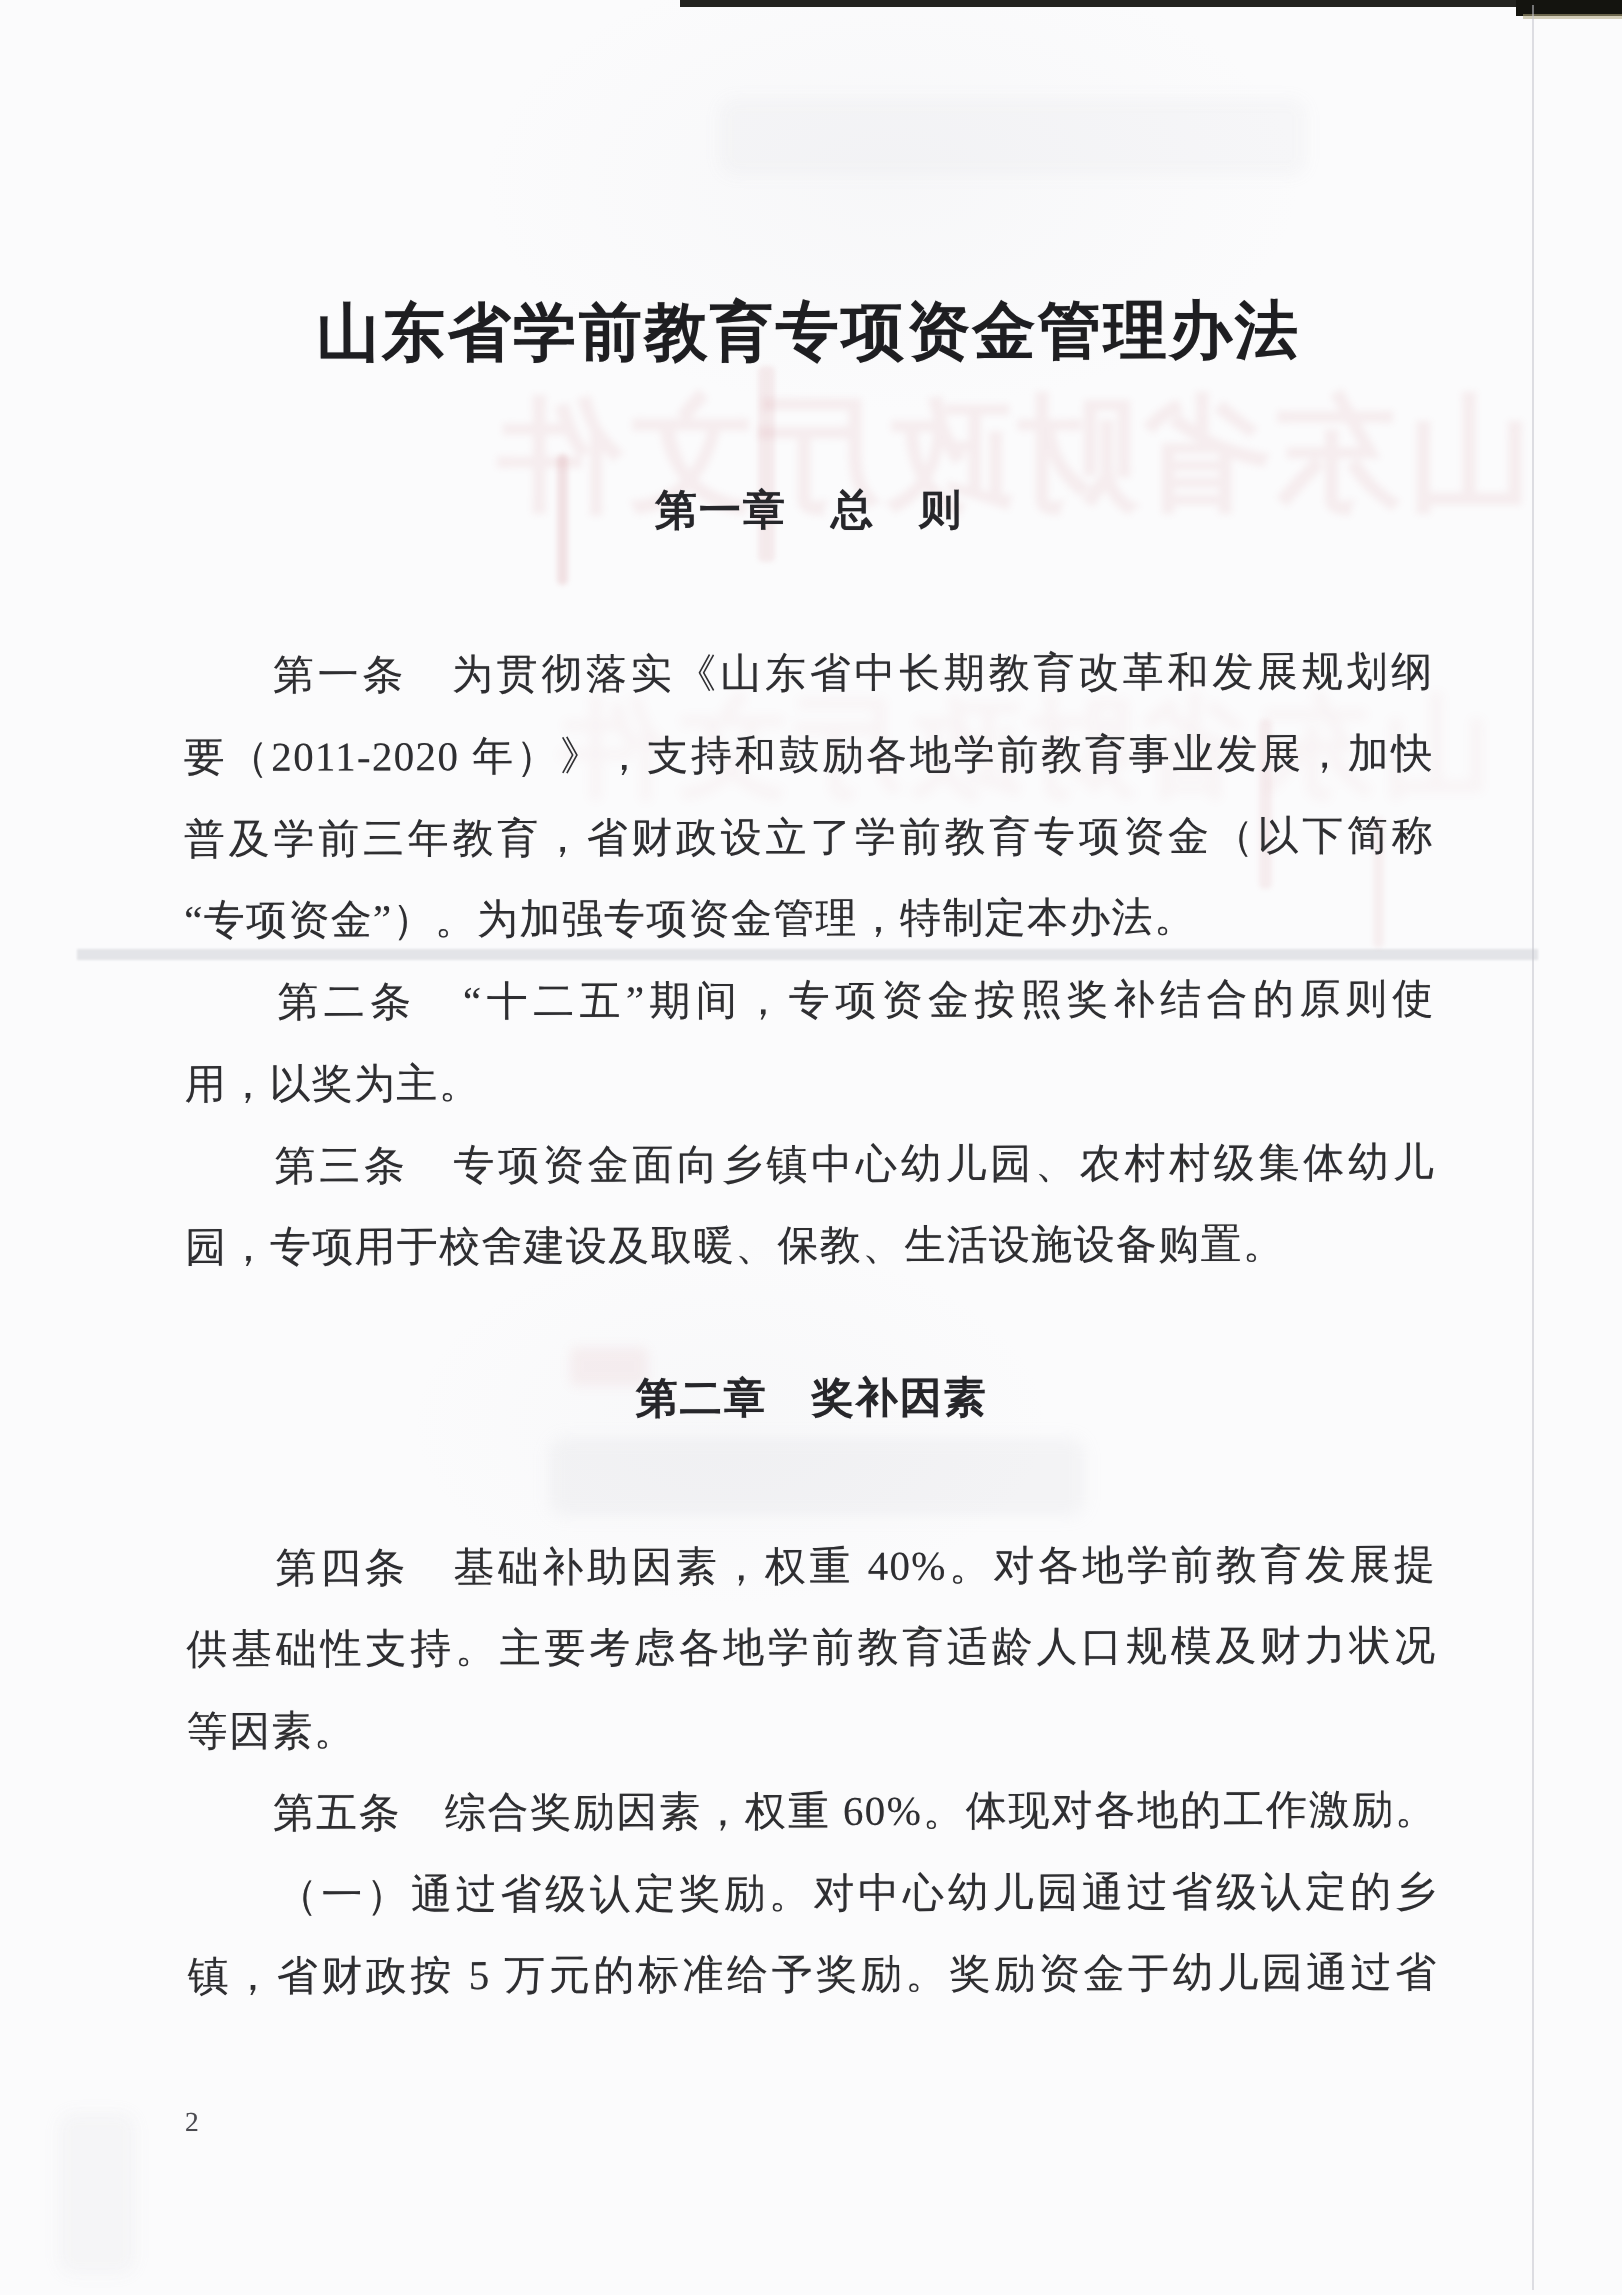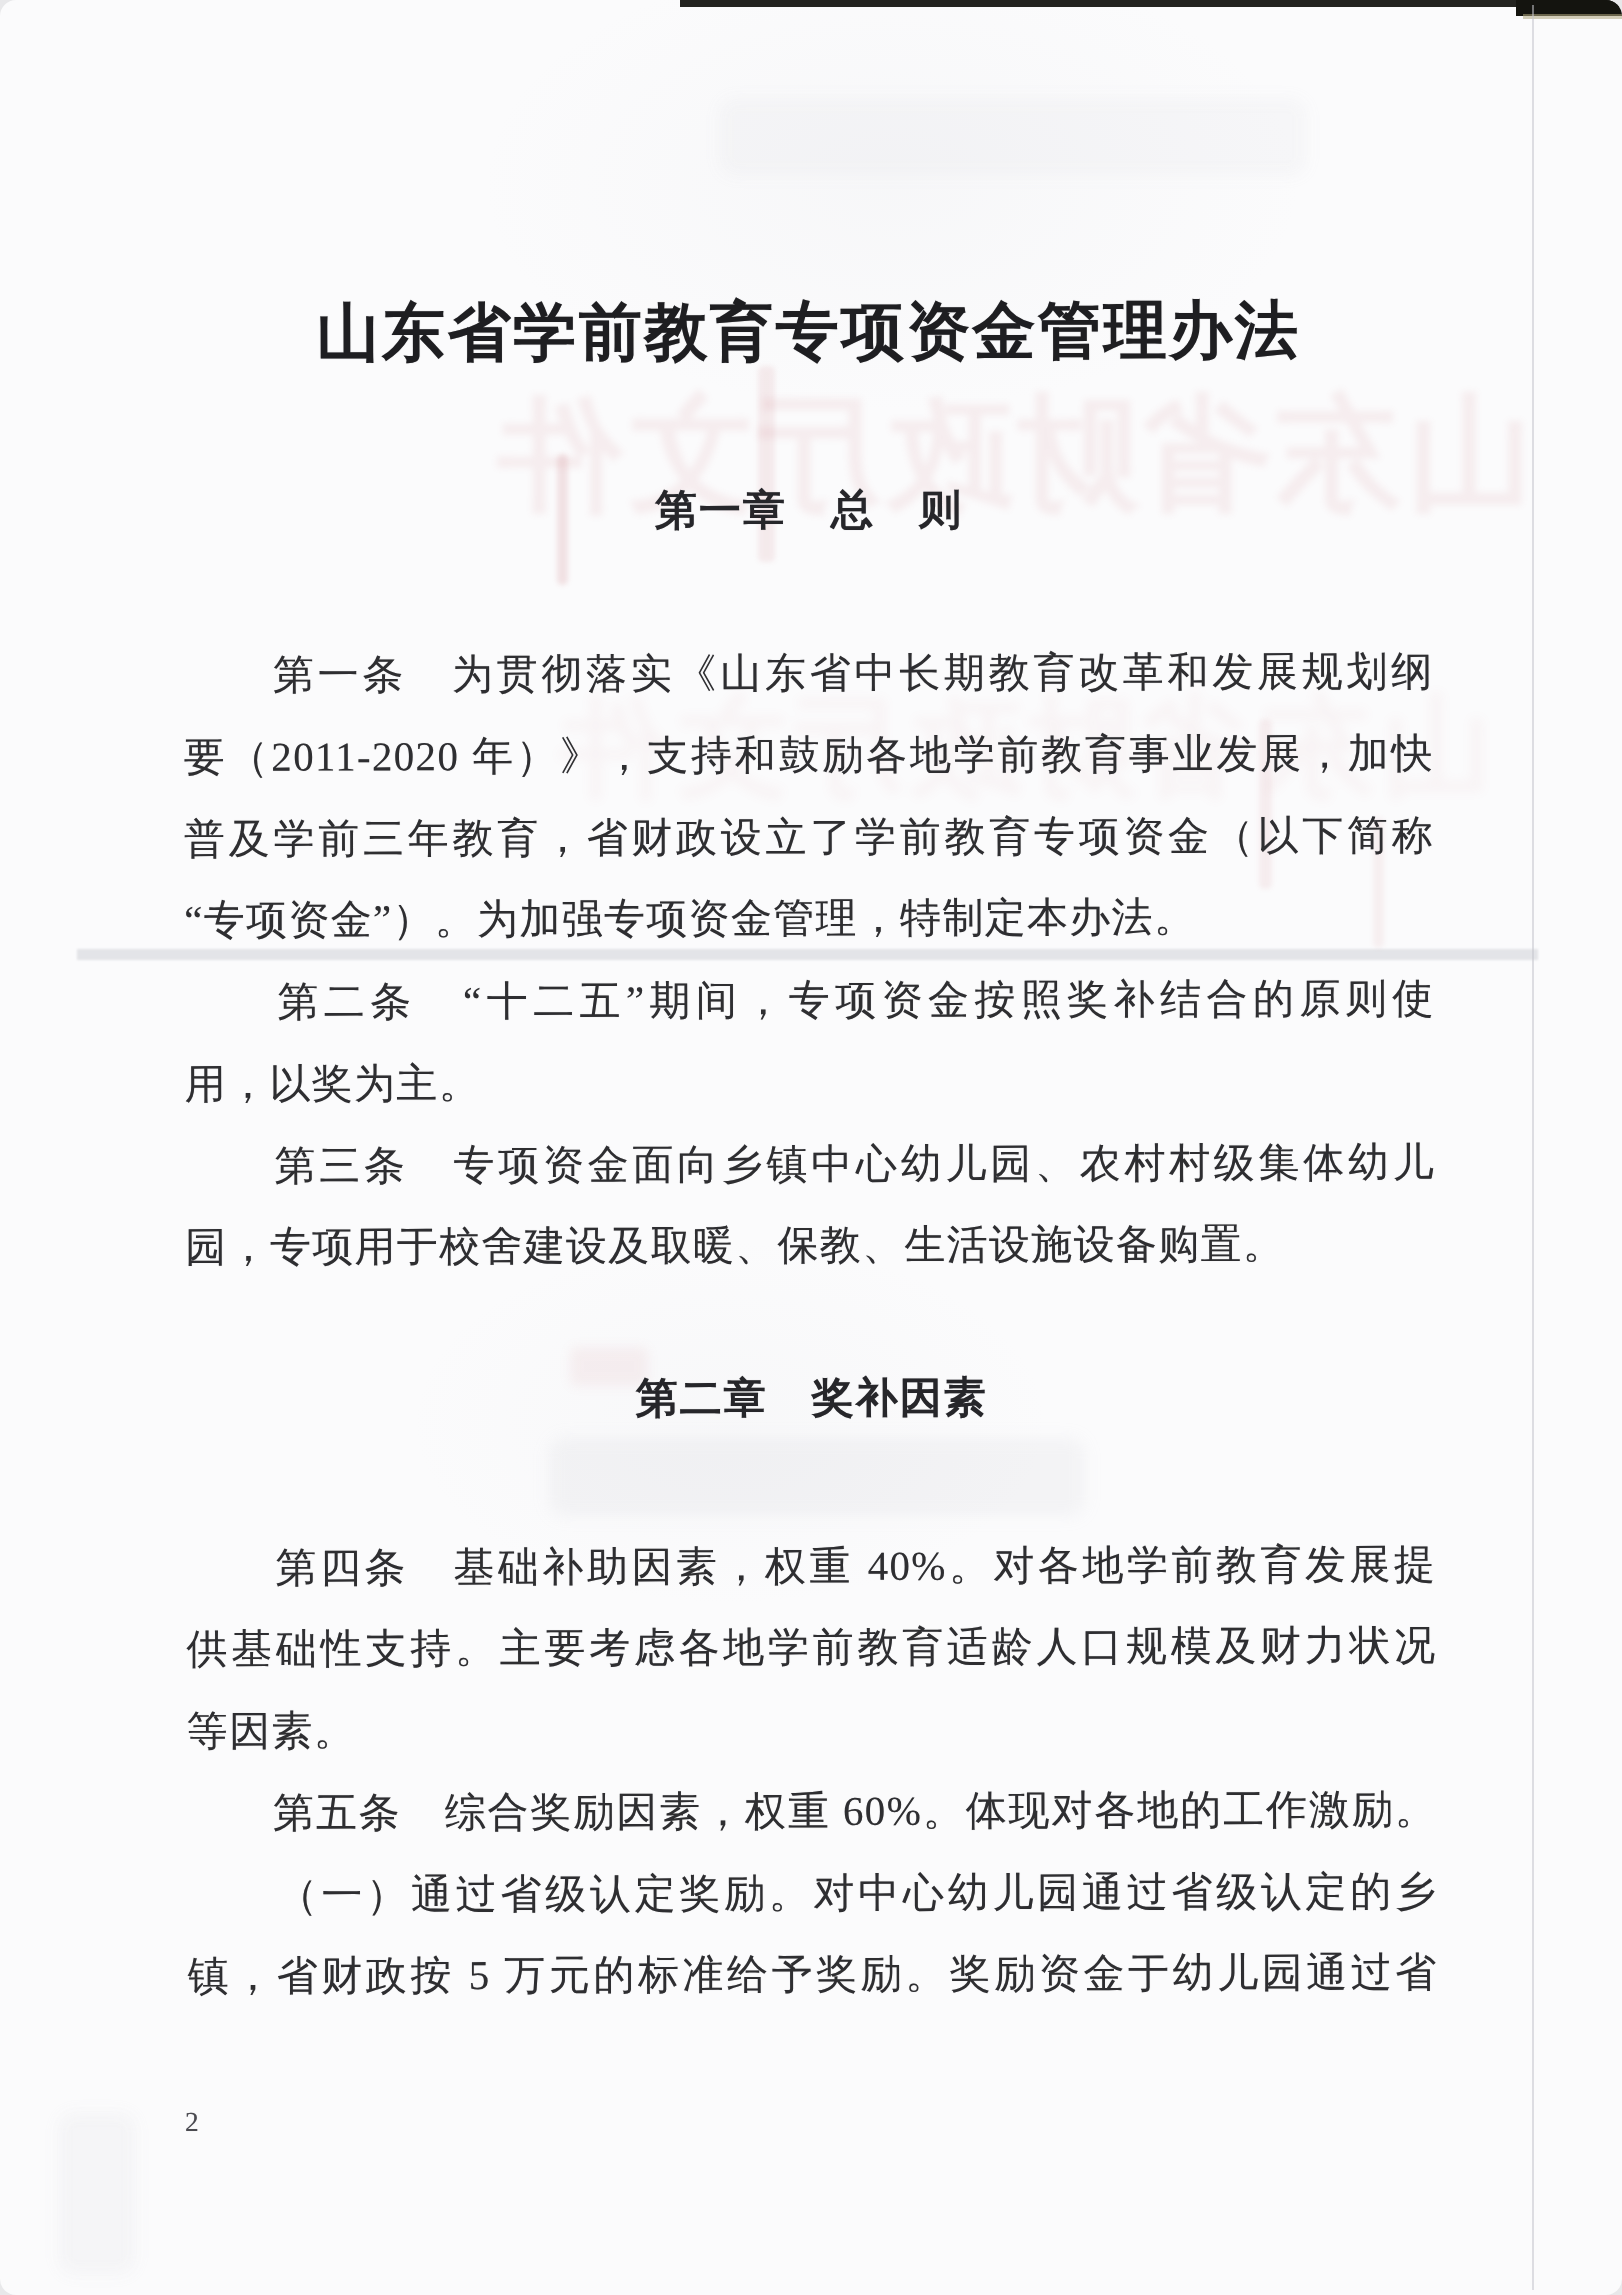--- a/index.html
+++ b/index.html
@@ -4,21 +4,20 @@
 <style>
   html,body{margin:0;padding:0;background:#e8e8ea;}
   #page{
     position:relative;width:1622px;height:2295px;margin:0 auto;
     background:
       radial-gradient(ellipse 588px 327px at 55% 8%, rgba(210,212,218,.10), rgba(0,0,0,0) 70%),
       radial-gradient(ellipse 458px 262px at 45% 62%, rgba(205,207,214,.08), rgba(0,0,0,0) 70%),
       #fbfbfc;
     overflow:hidden;
     font-family:"Liberation Serif","DejaVu Serif",serif;
-    border-radius:16px;
   }
   #content{position:absolute;left:0;top:0;width:100%;height:100%;transform:rotate(-0.18deg);}
   .title{
     position:absolute;left:0;top:296px;width:100%;text-align:center;
     font-family:"DejaVu Sans","Liberation Sans",sans-serif;font-weight:700;
     font-size:63px;line-height:1.15;color:#1e1e21;letter-spacing:2.6px;
     text-shadow:0 0 0.7px rgba(30,30,33,.5);
   }
   .heading{
     position:absolute;left:0;width:100%;text-align:center;

